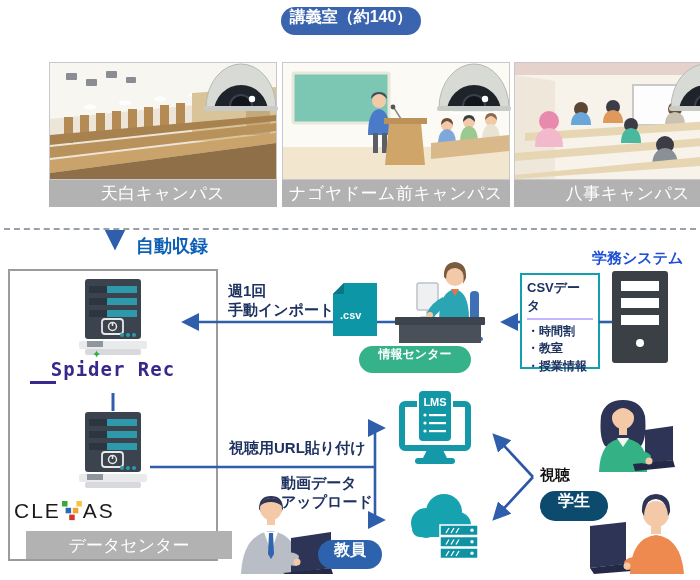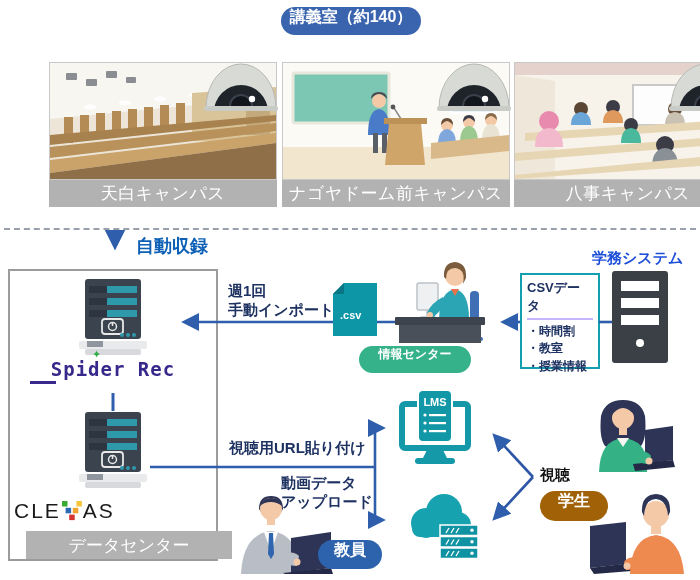--- a/index.html
+++ b/index.html
@@ -398,21 +398,21 @@
     <path d="M58,60 Q66,56 72,62 L70,72 Q62,72 56,68 Z" fill="#b9bdc6"></path>
     <circle cx="70" cy="68" r="3.5" fill="#f3c9a7"></circle>
   </svg>
 
   <div class="abs pill over" style="left:318px;top:540px;width:64px;height:29px;background:#2d63ad;font-size:16px;">
       <span>教員</span>
     </div>
 
   <div class="abs" id="viewing-label">視聴</div>
 
-  <div class="abs pill over" style="left:540px;top:491px;width:68px;height:30px;background:#a16207;font-size:16px;">
+  <div class="abs pill over" style="left:540px;top:491px;width:68px;height:30px;background:#0c4a6e;font-size:16px;">
       <span>学生</span>
     </div>
 
   <svg class="abs icon-layer" style="left:577px;top:394px;" width="98" height="78" viewBox="0 0 98 78">
     <path d="M28,52 Q22,44 24,22 Q28,6 46,6 Q64,6 68,22 Q70,44 64,52 Q56,57 46,54 Q36,57 28,52 Z" fill="#2e3456"></path>
     <circle cx="46" cy="24" r="11" fill="#f3c9a7"></circle>
     <path d="M34,22 Q35,9 46,9 Q57,9 58,22 Q52,14 46,14 Q40,14 34,22 Z" fill="#2e3456"></path>
     <rect x="42" y="33" width="8" height="8" fill="#f3c9a7"></rect>
     <path d="M22,78 Q23,46 46,44 Q69,46 70,70 L70,78 Z" fill="#35b285"></path>
     <polygon points="40,44 52,44 46,53" fill="#f6f6f2"></polygon>

